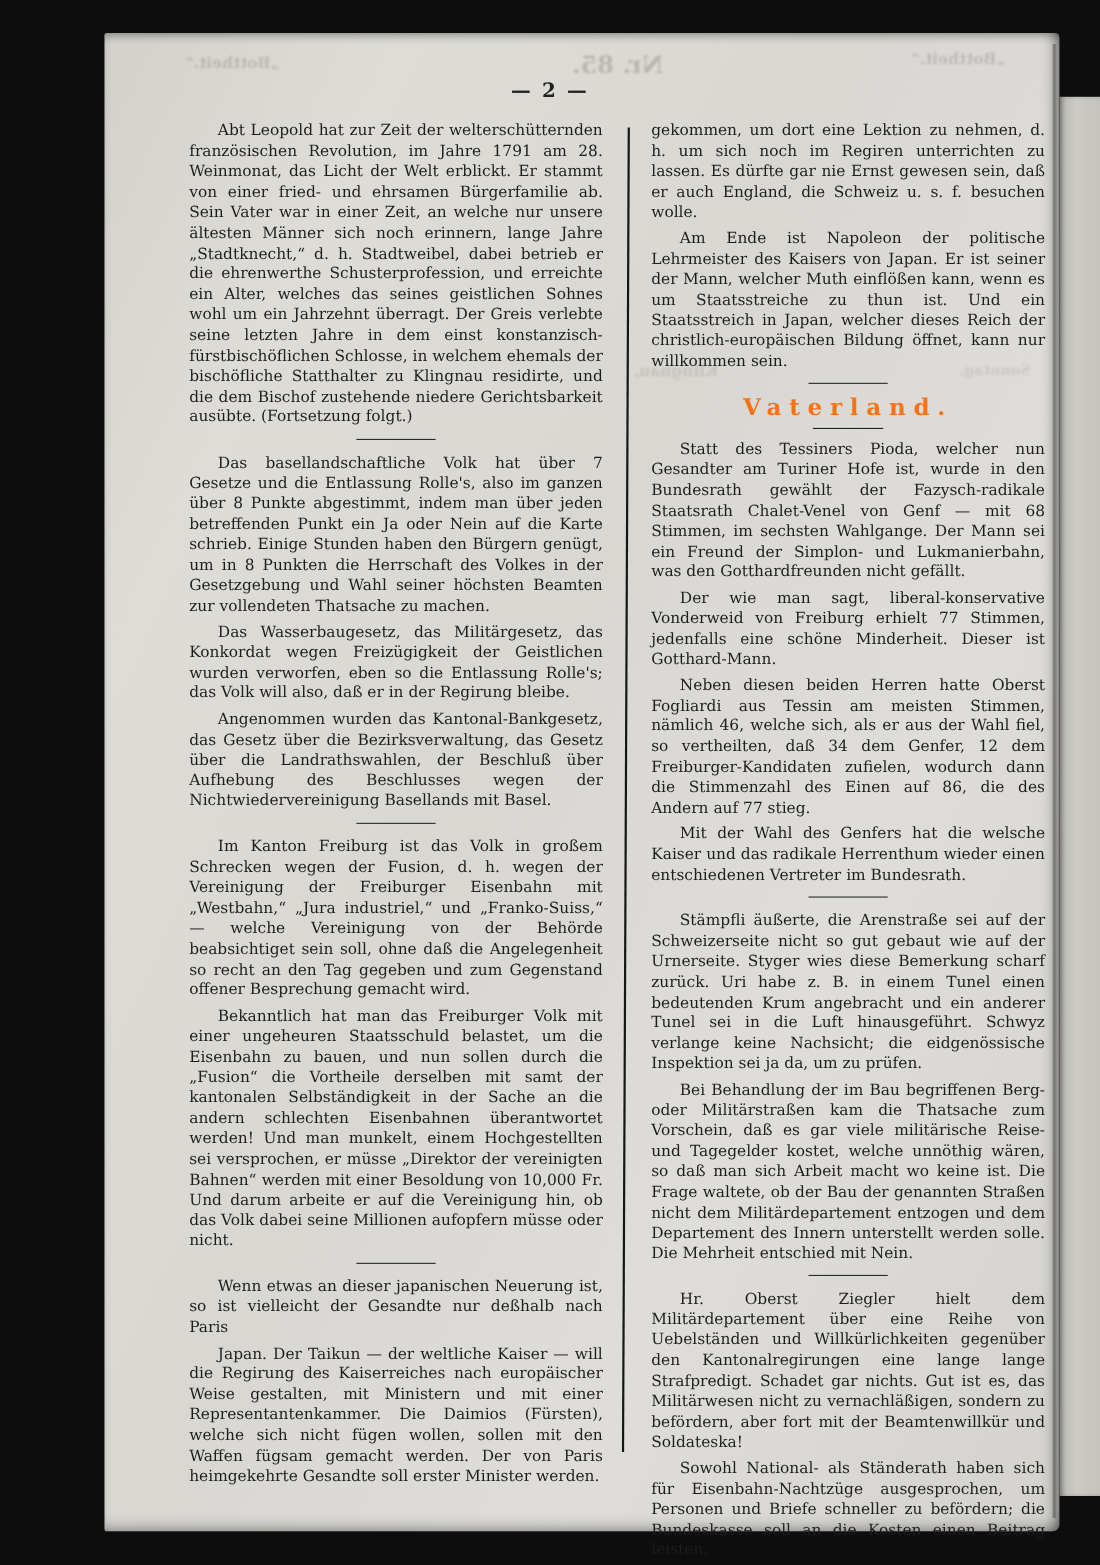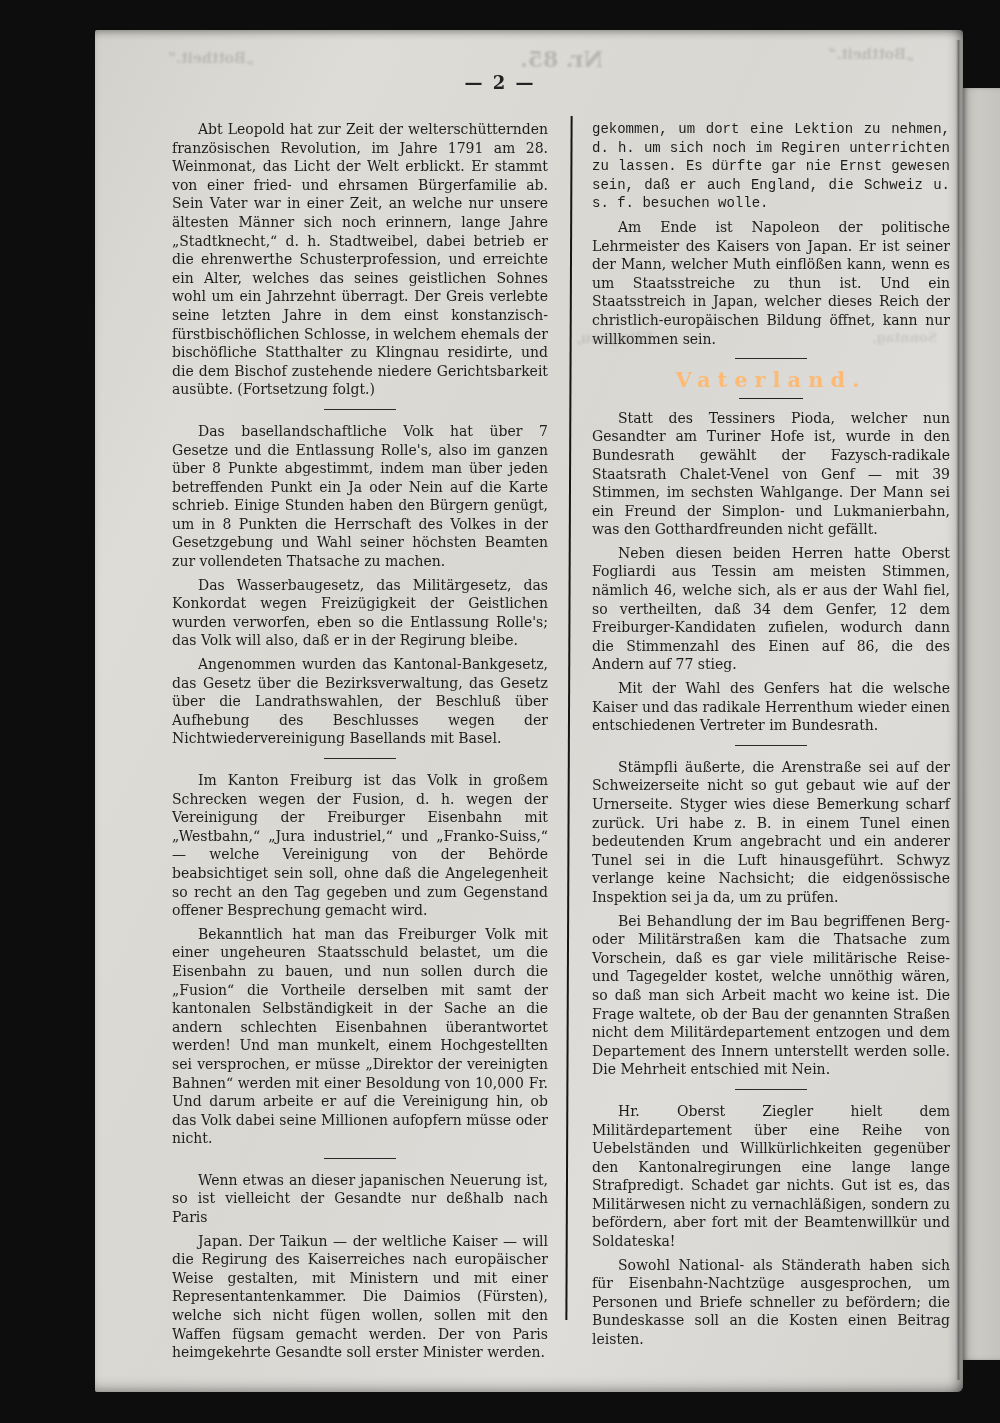--- a/index.html
+++ b/index.html
@@ -27,34 +27,34 @@
   
   .page-number{
     position:absolute;left:0;top:72px;width:1000px;text-align:center;
     font-size:18px;font-weight:bold;color:#222;letter-spacing:2px;
   }
   .column-divider{
     position:absolute;left:568px;top:116px;width:2px;height:1204px;
     background:#161616;transform:rotate(.25deg);
   }
   .col{
-    position:absolute;top:120px;color:#1d1d1d;
+    position:absolute;top:110px;color:#1d1d1d;
     font-size:14px;line-height:18.6px;text-align:justify;
   }
   .col-left{left:172px;width:376px;}
   .col-right{left:592px;width:358px;}
   .para{margin:0 0 5px 0;text-indent:26px;}
-  .para.noindent{text-indent:0;font-family:Liberation Mono, monospace;}
+  .para.noindent{text-indent:0;}
   .sep{
     width:72px;height:0;border-top:1.5px solid #2a2a2a;
     margin:10px auto 12px auto;
   }
   .heading{margin:12px 0 10px 0;text-align:center;text-indent:0;}
   .heading .heading-text{
-    font-size:21px;font-weight:bold;letter-spacing:7px;color:#fdba74;
+    font-size:21px;font-weight:bold;letter-spacing:7px;color:#f97316;
   }
   .heading .heading-rule{
     width:64px;height:0;border-top:1.5px solid #222;margin:6px auto 0 auto;
   }
   
   .ghost{
     position:absolute;color:#6f6e69;transform:scaleX(-1);
     filter:blur(1.1px);font-weight:bold;white-space:nowrap;pointer-events:none;
   }
 </style>
@@ -79,21 +79,22 @@
     <p class="para">Bekanntlich hat man das Freiburger Volk mit einer ungeheuren Staatsschuld belastet, um die Eisenbahn zu bauen, und nun sollen durch die „Fusion“ die Vortheile derselben mit samt der kantonalen Selbständigkeit in der Sache an die andern schlechten Eisenbahnen überantwortet werden! Und man munkelt, einem Hochgestellten sei versprochen, er müsse „Direktor der vereinigten Bahnen“ werden mit einer Besoldung von 10,000 Fr. Und darum arbeite er auf die Vereinigung hin, ob das Volk dabei seine Millionen aufopfern müsse oder nicht.</p>
     <div class="sep"></div>
     <p class="para">Wenn etwas an dieser japanischen Neuerung ist, so ist vielleicht der Gesandte nur deßhalb nach Paris</p>
     <p class="para">Japan. Der Taikun — der weltliche Kaiser — will die Regirung des Kaiserreiches nach europäischer Weise gestalten, mit Ministern und mit einer Representantenkammer. Die Daimios (Fürsten), welche sich nicht fügen wollen, sollen mit den Waffen fügsam gemacht werden. Der von Paris heimgekehrte Gesandte soll erster Minister werden.</p>
   </div>
 <div class="col col-right" id="col-right">
     <p class="para noindent">gekommen, um dort eine Lektion zu nehmen, d. h. um sich noch im Regiren unterrichten zu lassen. Es dürfte gar nie Ernst gewesen sein, daß er auch England, die Schweiz u. s. f. besuchen wolle.</p>
     <p class="para">Am Ende ist Napoleon der politische Lehrmeister des Kaisers von Japan. Er ist seiner der Mann, welcher Muth einflößen kann, wenn es um Staatsstreiche zu thun ist. Und ein Staatsstreich in Japan, welcher dieses Reich der christlich-europäischen Bildung öffnet, kann nur willkommen sein.</p>
     <div class="sep"></div>
     <div class="heading"><span class="heading-text">Vaterland.</span><div class="heading-rule"></div></div>
-    <p class="para">Statt des Tessiners Pioda, welcher nun Gesandter am Turiner Hofe ist, wurde in den Bundesrath gewählt der Fazysch-radikale Staatsrath Chalet-Venel von Genf — mit 39 Stimmen, im sechsten Wahlgange. Der Mann sei ein Freund der Simplon- und Lukmanierbahn, was den Gotthardfreunden nicht gefällt.</p>
+    <p class="para">Statt des Tessiners Pioda, welcher nun Gesandter am Turiner Hofe ist, wurde in den Bundesrath gewählt der Fazysch-radikale Staatsrath Chalet-Venel von Genf — mit 68 Stimmen, im sechsten Wahlgange. Der Mann sei ein Freund der Simplon- und Lukmanierbahn, was den Gotthardfreunden nicht gefällt.</p>
+    <p class="para">Der wie man sagt, liberal-konservative Vonderweid von Freiburg erhielt 77 Stimmen, jedenfalls eine schöne Minderheit. Dieser ist Gotthard-Mann.</p>
     <p class="para">Neben diesen beiden Herren hatte Oberst Fogliardi aus Tessin am meisten Stimmen, nämlich 46, welche sich, als er aus der Wahl fiel, so vertheilten, daß 34 dem Genfer, 12 dem Freiburger-Kandidaten zufielen, wodurch dann die Stimmenzahl des Einen auf 86, die des Andern auf 77 stieg.</p>
     <p class="para">Mit der Wahl des Genfers hat die welsche Kaiser und das radikale Herrenthum wieder einen entschiedenen Vertreter im Bundesrath.</p>
     <div class="sep"></div>
     <p class="para">Stämpfli äußerte, die Arenstraße sei auf der Schweizerseite nicht so gut gebaut wie auf der Urnerseite. Styger wies diese Bemerkung scharf zurück. Uri habe z. B. in einem Tunel einen bedeutenden Krum angebracht und ein anderer Tunel sei in die Luft hinausgeführt. Schwyz verlange keine Nachsicht; die eidgenössische Inspektion sei ja da, um zu prüfen.</p>
     <p class="para">Bei Behandlung der im Bau begriffenen Berg- oder Militärstraßen kam die Thatsache zum Vorschein, daß es gar viele militärische Reise- und Tagegelder kostet, welche unnöthig wären, so daß man sich Arbeit macht wo keine ist. Die Frage waltete, ob der Bau der genannten Straßen nicht dem Militärdepartement entzogen und dem Departement des Innern unterstellt werden solle. Die Mehrheit entschied mit Nein.</p>
     <div class="sep"></div>
     <p class="para">Hr. Oberst Ziegler hielt dem Militärdepartement über eine Reihe von Uebelständen und Willkürlichkeiten gegenüber den Kantonalregirungen eine lange lange Strafpredigt. Schadet gar nichts. Gut ist es, das Militärwesen nicht zu vernachläßigen, sondern zu befördern, aber fort mit der Beamtenwillkür und Soldateska!</p>
     <p class="para">Sowohl National- als Ständerath haben sich für Eisenbahn-Nachtzüge ausgesprochen, um Personen und Briefe schneller zu befördern; die Bundeskasse soll an die Kosten einen Beitrag leisten.</p>
   </div>
 

